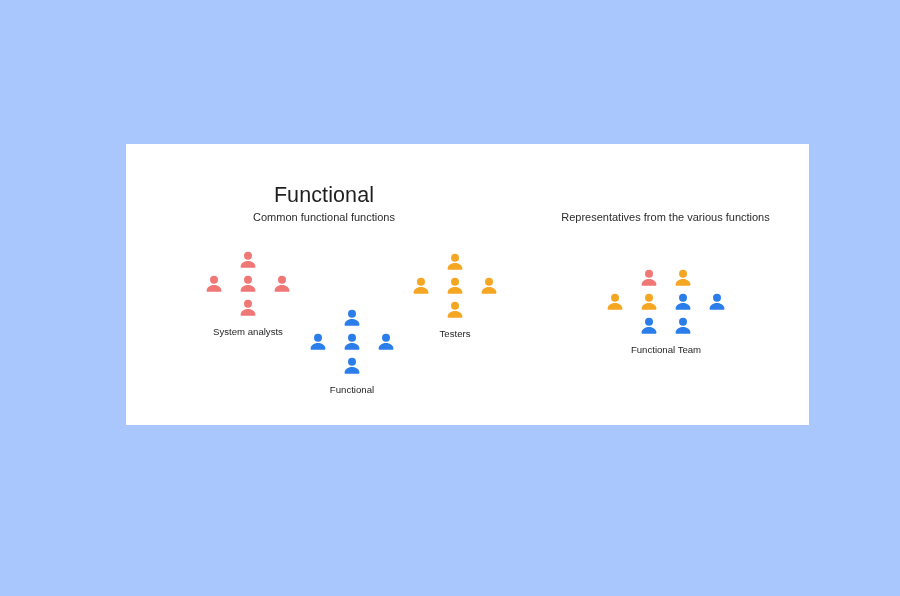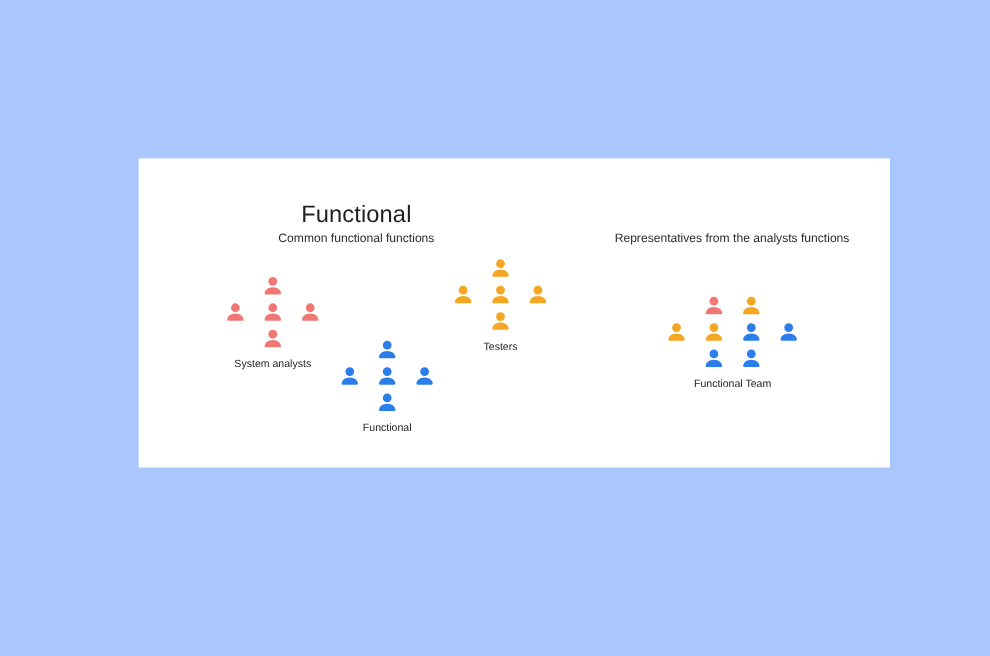--- a/index.html
+++ b/index.html
@@ -83,21 +83,21 @@
     text-align: center;
     font-size: 9.6px;
     color: #1f1f1f;
     white-space: nowrap;
     line-height: 1;
   }
 
   
   #cluster-system-analysts { left: 58px; top: 90px; width: 128px; }
   #cluster-developers      { left: 162px; top: 148px; width: 128px; }
-  #cluster-testers         { left: 265px; top: 74px; width: 128px; }
+  #cluster-testers         { left: 265px; top: 92px; width: 128px; }
 
   
   #cluster-development-team { left: 80px; top: 108px; width: 128px; }
 
   
   .cluster-row.r-top    { margin-bottom: 2px; }
   .cluster-row.r-middle { margin-bottom: 2px; }
   .cluster-row.r-bottom { margin-bottom: 0; }
 </style>
 </head>
@@ -203,21 +203,21 @@
               </svg></span>
           </div>
         </div>
       <div class="cluster-label">Testers</div>
     </div>
 
   </div>
 
   <div class="panel" id="panel-cross">
 
-    <div class="panel-subtitle">Representatives from the analysts functions</div>
+    <div class="panel-subtitle">Representatives from the various functions</div>
 
     <div class="cluster" id="cluster-development-team">
       <div class="cluster-rows">
           <div class="cluster-row r-top">
             <span class="person"><svg viewBox="0 0 24 24" xmlns="http://www.w3.org/2000/svg">
                 <circle cx="12" cy="6.3" r="4.35" fill="#ef7775"></circle>
                 <path d="M12 12.1c-4.6 0-8.1 2.9-8.1 6.1 0 .6.5 1.1 1.1 1.1h14c.6 0 1.1-.5 1.1-1.1 0-3.2-3.5-6.1-8.1-6.1z" fill="#ef7775"></path>
               </svg></span>
             <span class="person"><svg viewBox="0 0 24 24" xmlns="http://www.w3.org/2000/svg">
                 <circle cx="12" cy="6.3" r="4.35" fill="#f5a623"></circle>

